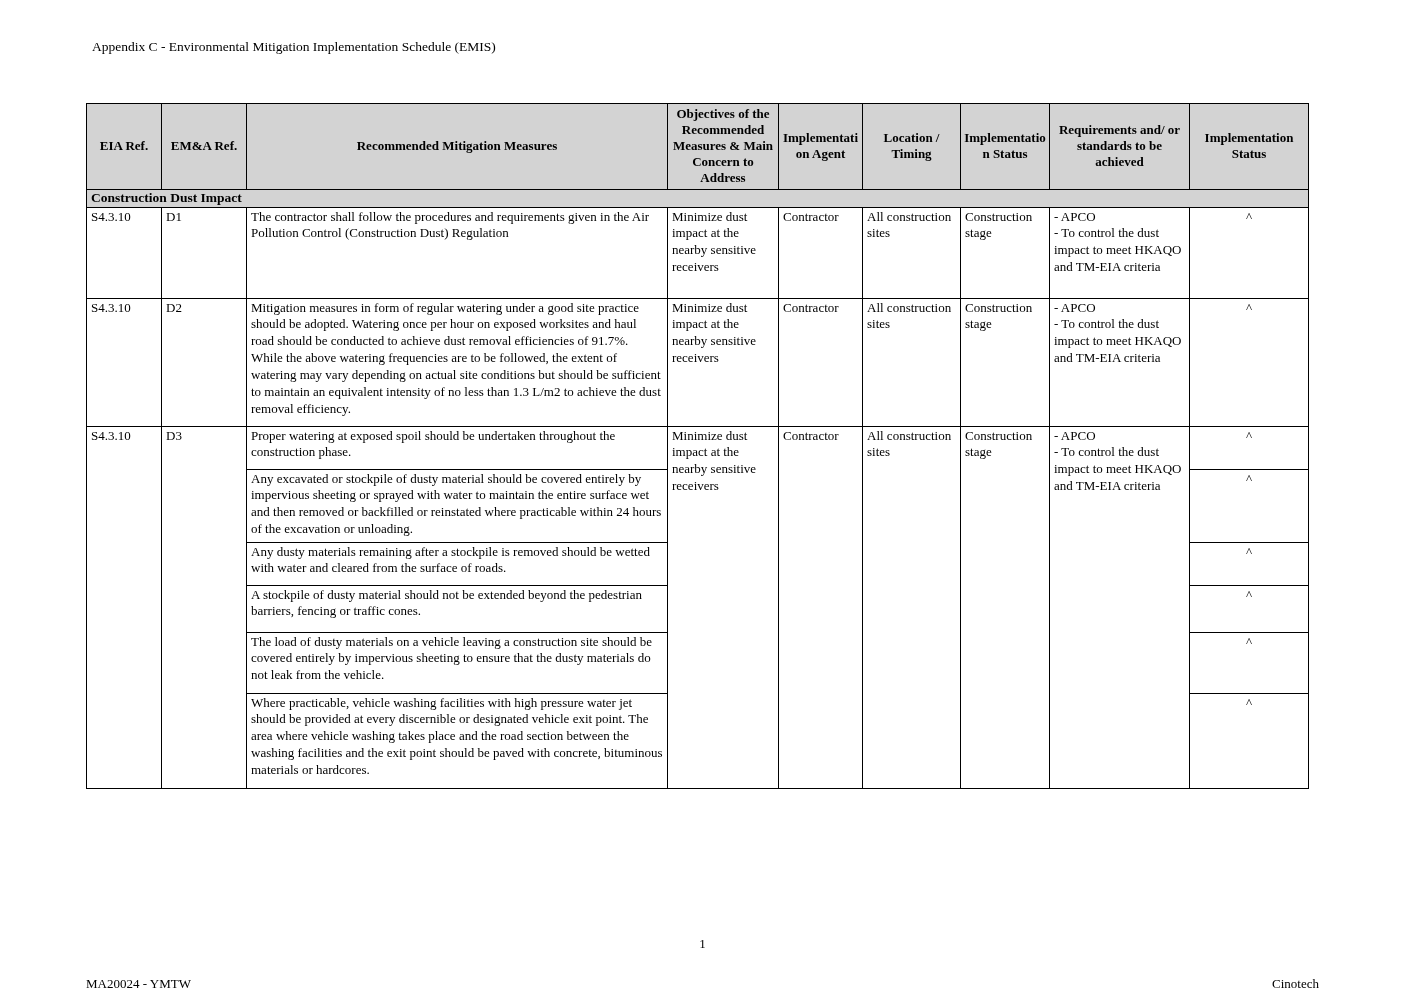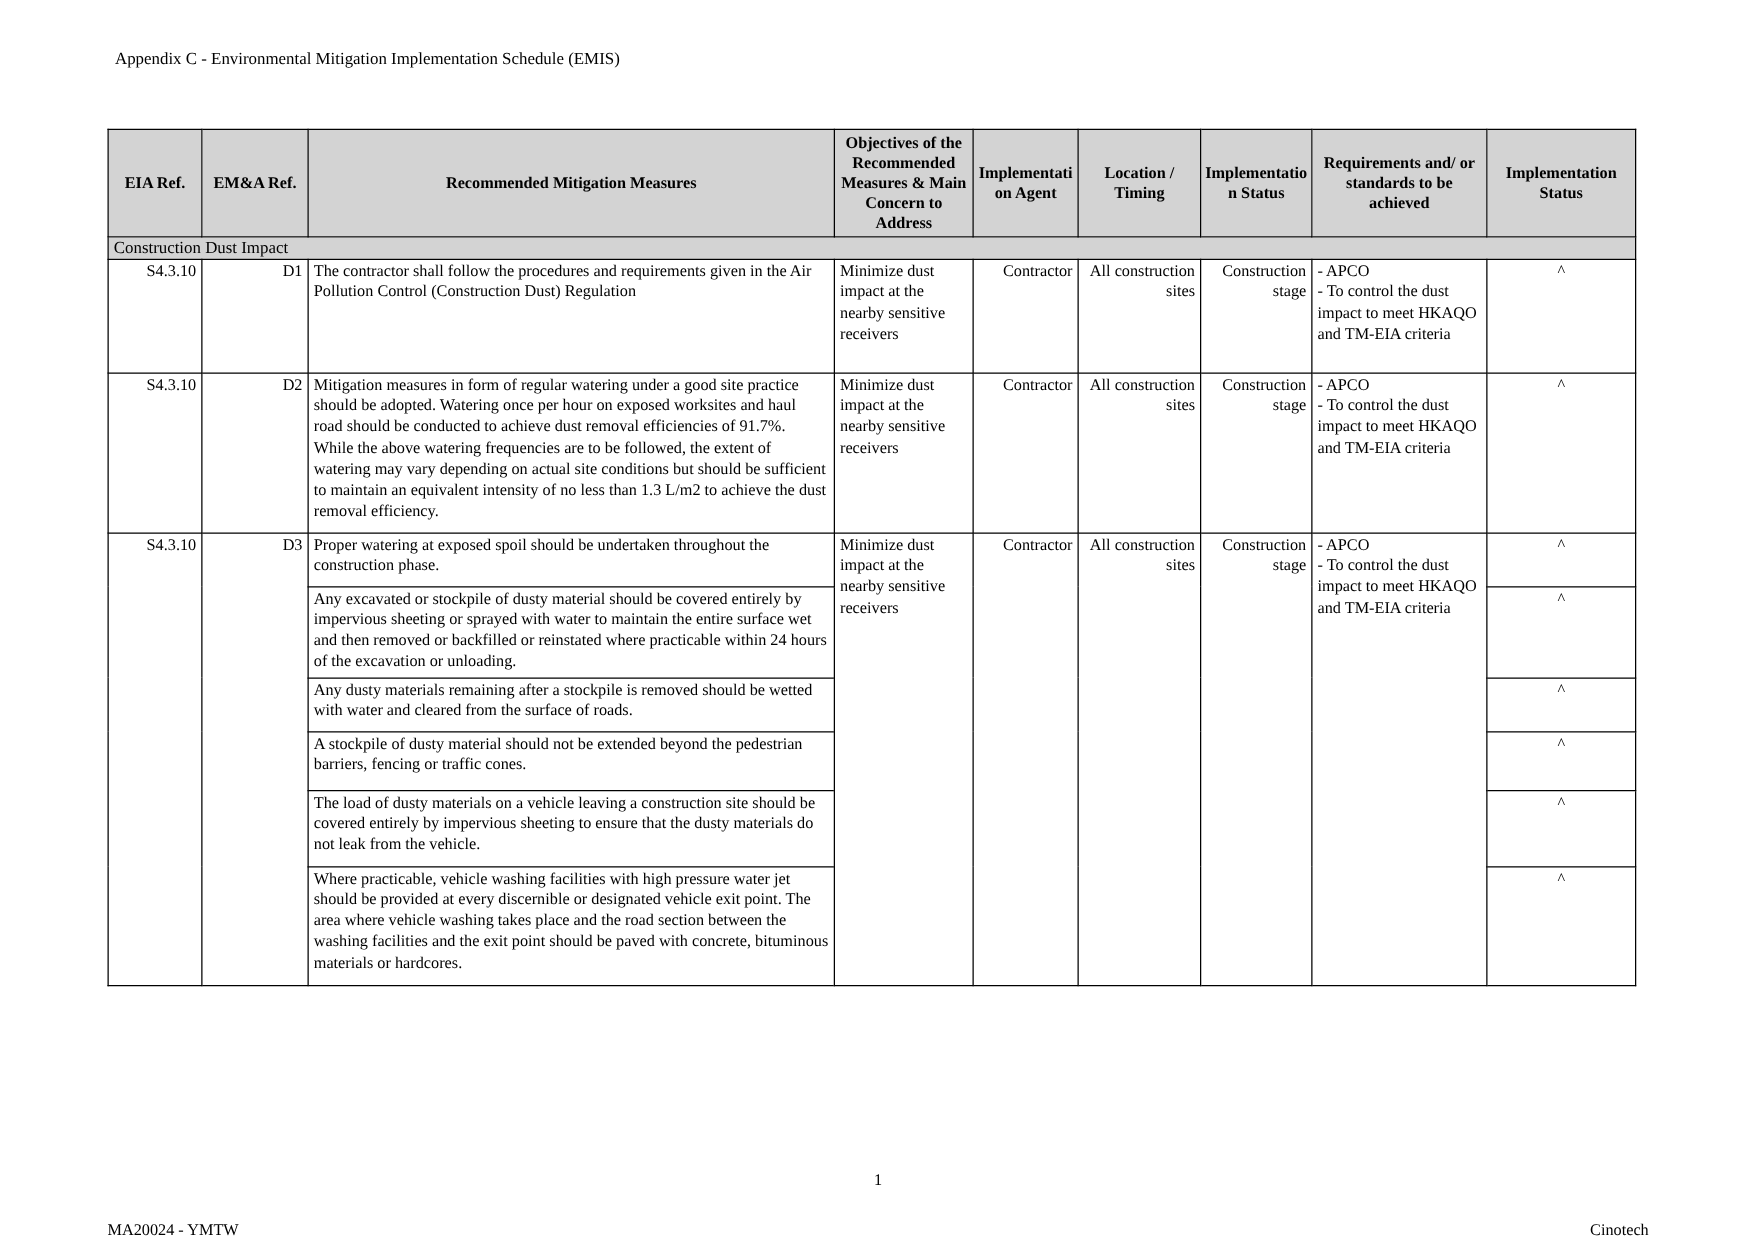--- a/index.html
+++ b/index.html
@@ -55,27 +55,27 @@
   tr.r-d1      { height: 91px; }
   tr.r-d2      { height: 128px; }
   tr.r-d3a     { height: 43px; }
   tr.r-d3b     { height: 73px; }
   tr.r-d3c     { height: 43px; }
   tr.r-d3d     { height: 47px; }
   tr.r-d3e     { height: 61px; }
   tr.r-d3f     { height: 95px; }
   tr.r-section td {
     background: #d3d3d3;
-    font-weight: normal;
+    font-weight: bold;
     text-align: left;
     font-size: 13.5px;
     line-height: 1.1;
     padding: 1px 4px;
   }
-  .c-center { text-align: right; }
+  .c-center { text-align: left; }
   .c-left   { text-align: left; }
   .pre      { white-space: pre-line; }
   .status-cell {
     text-align: center;
     font-size: 12px;
     line-height: 1.1;
     padding-top: 3px;
   }
   .page-footer {
     position: absolute;

